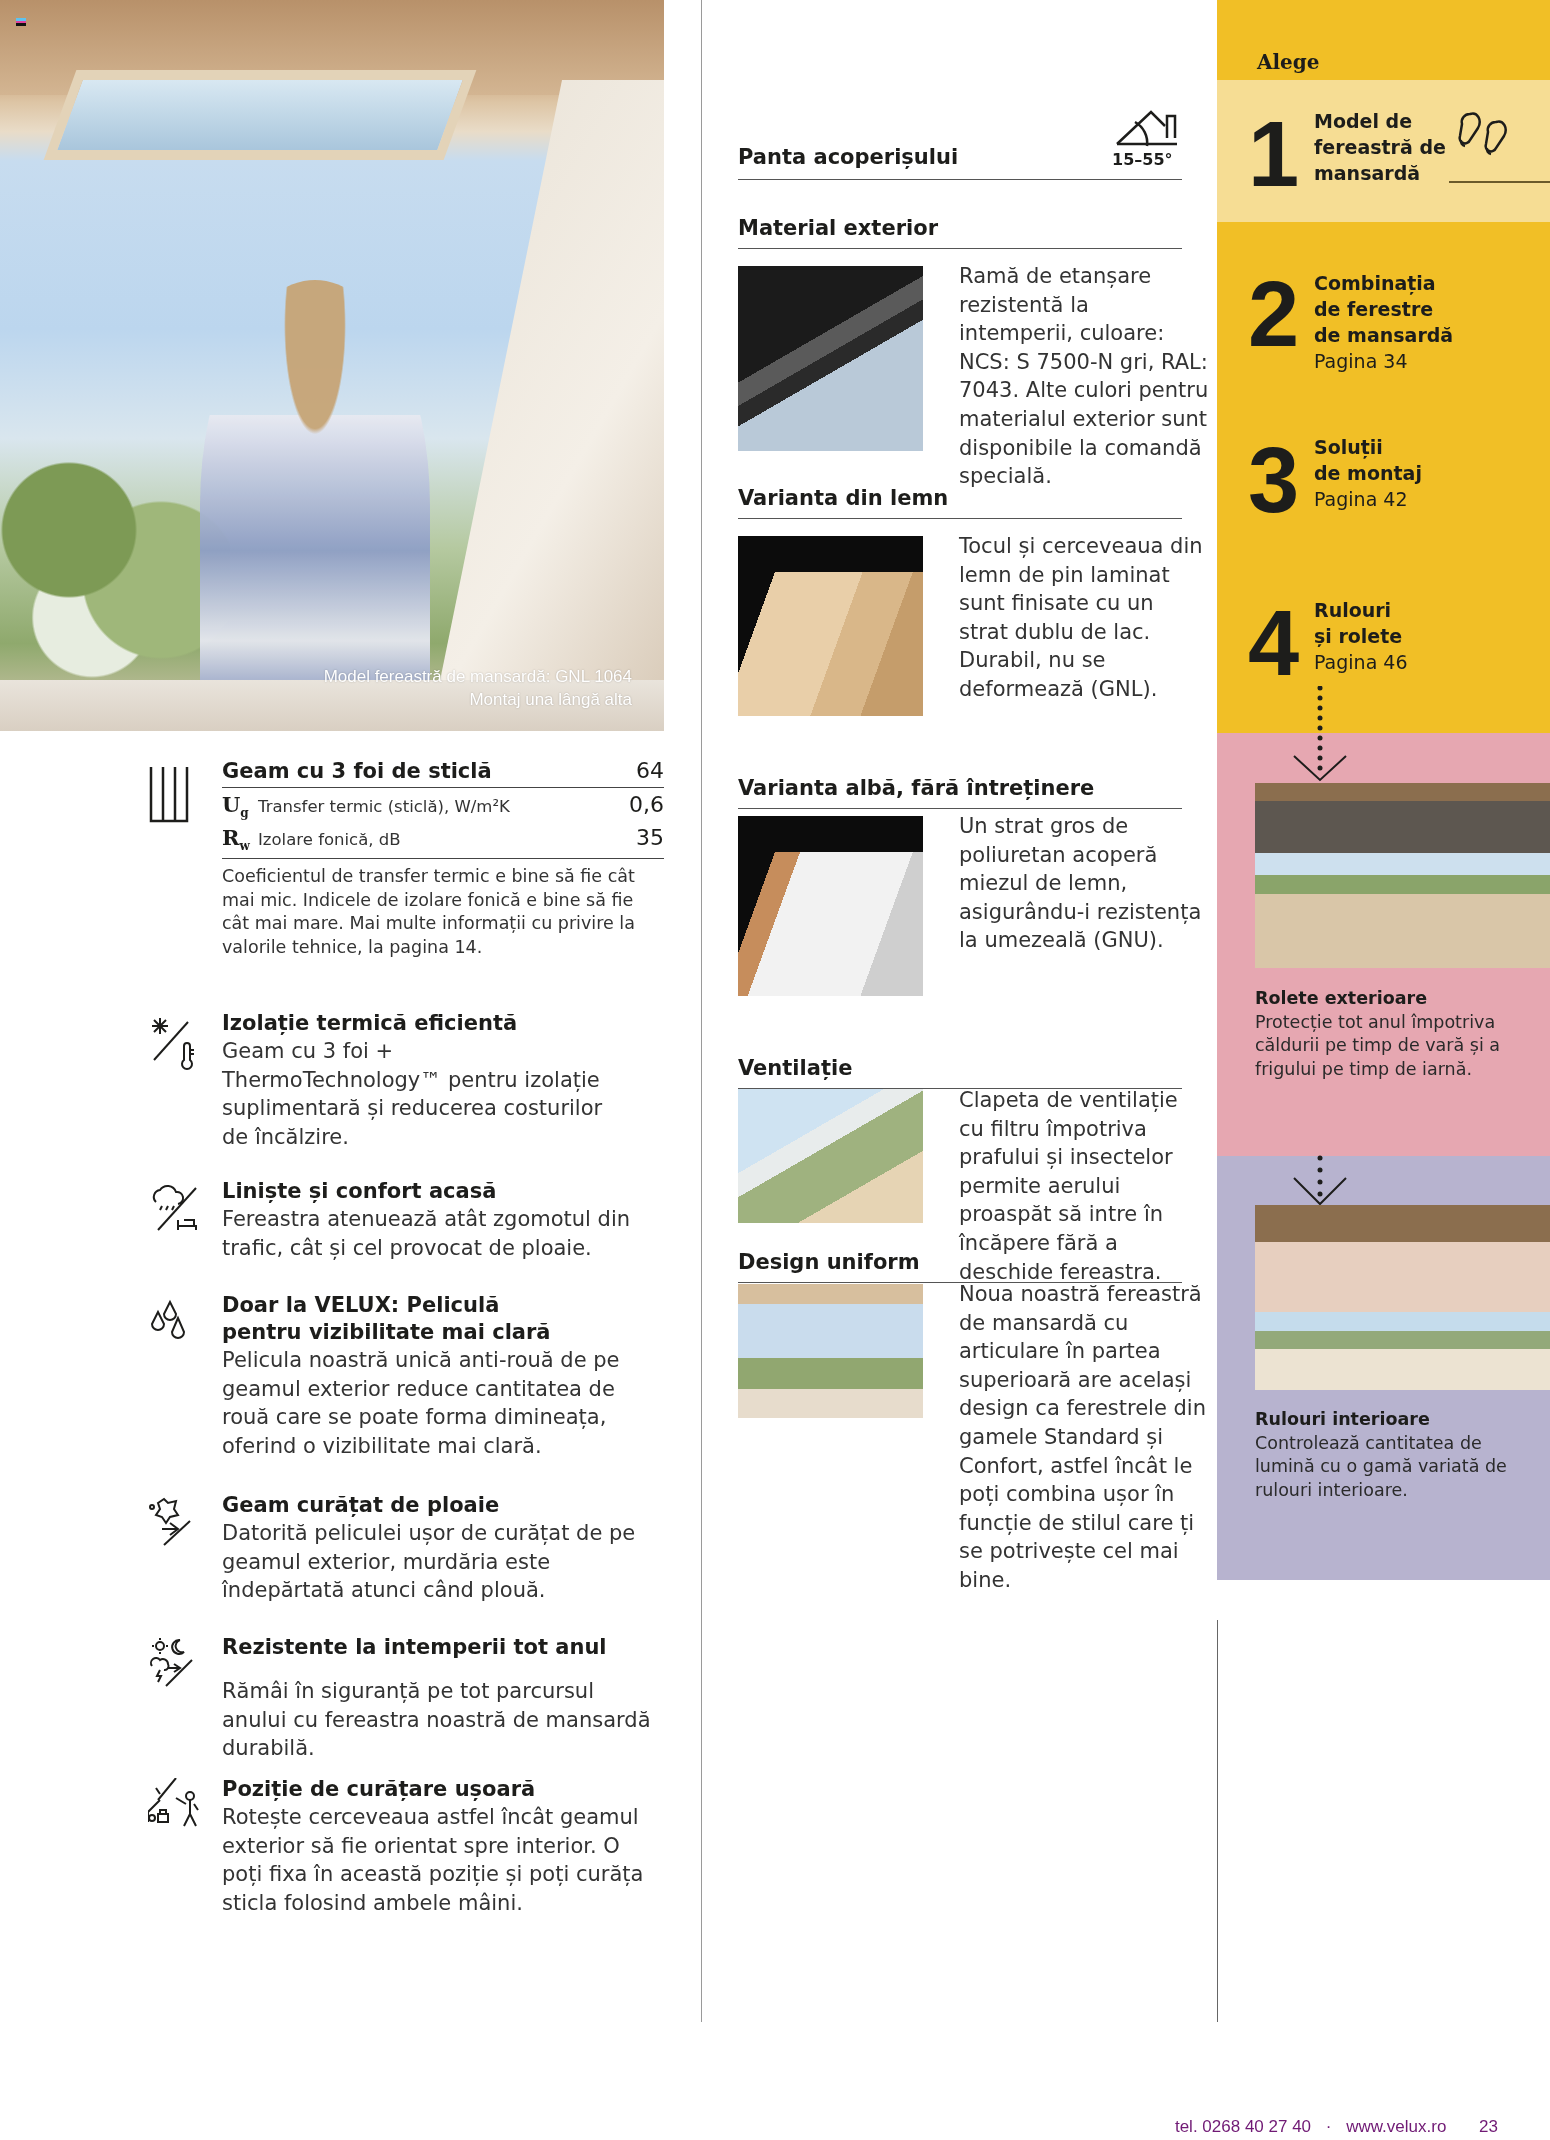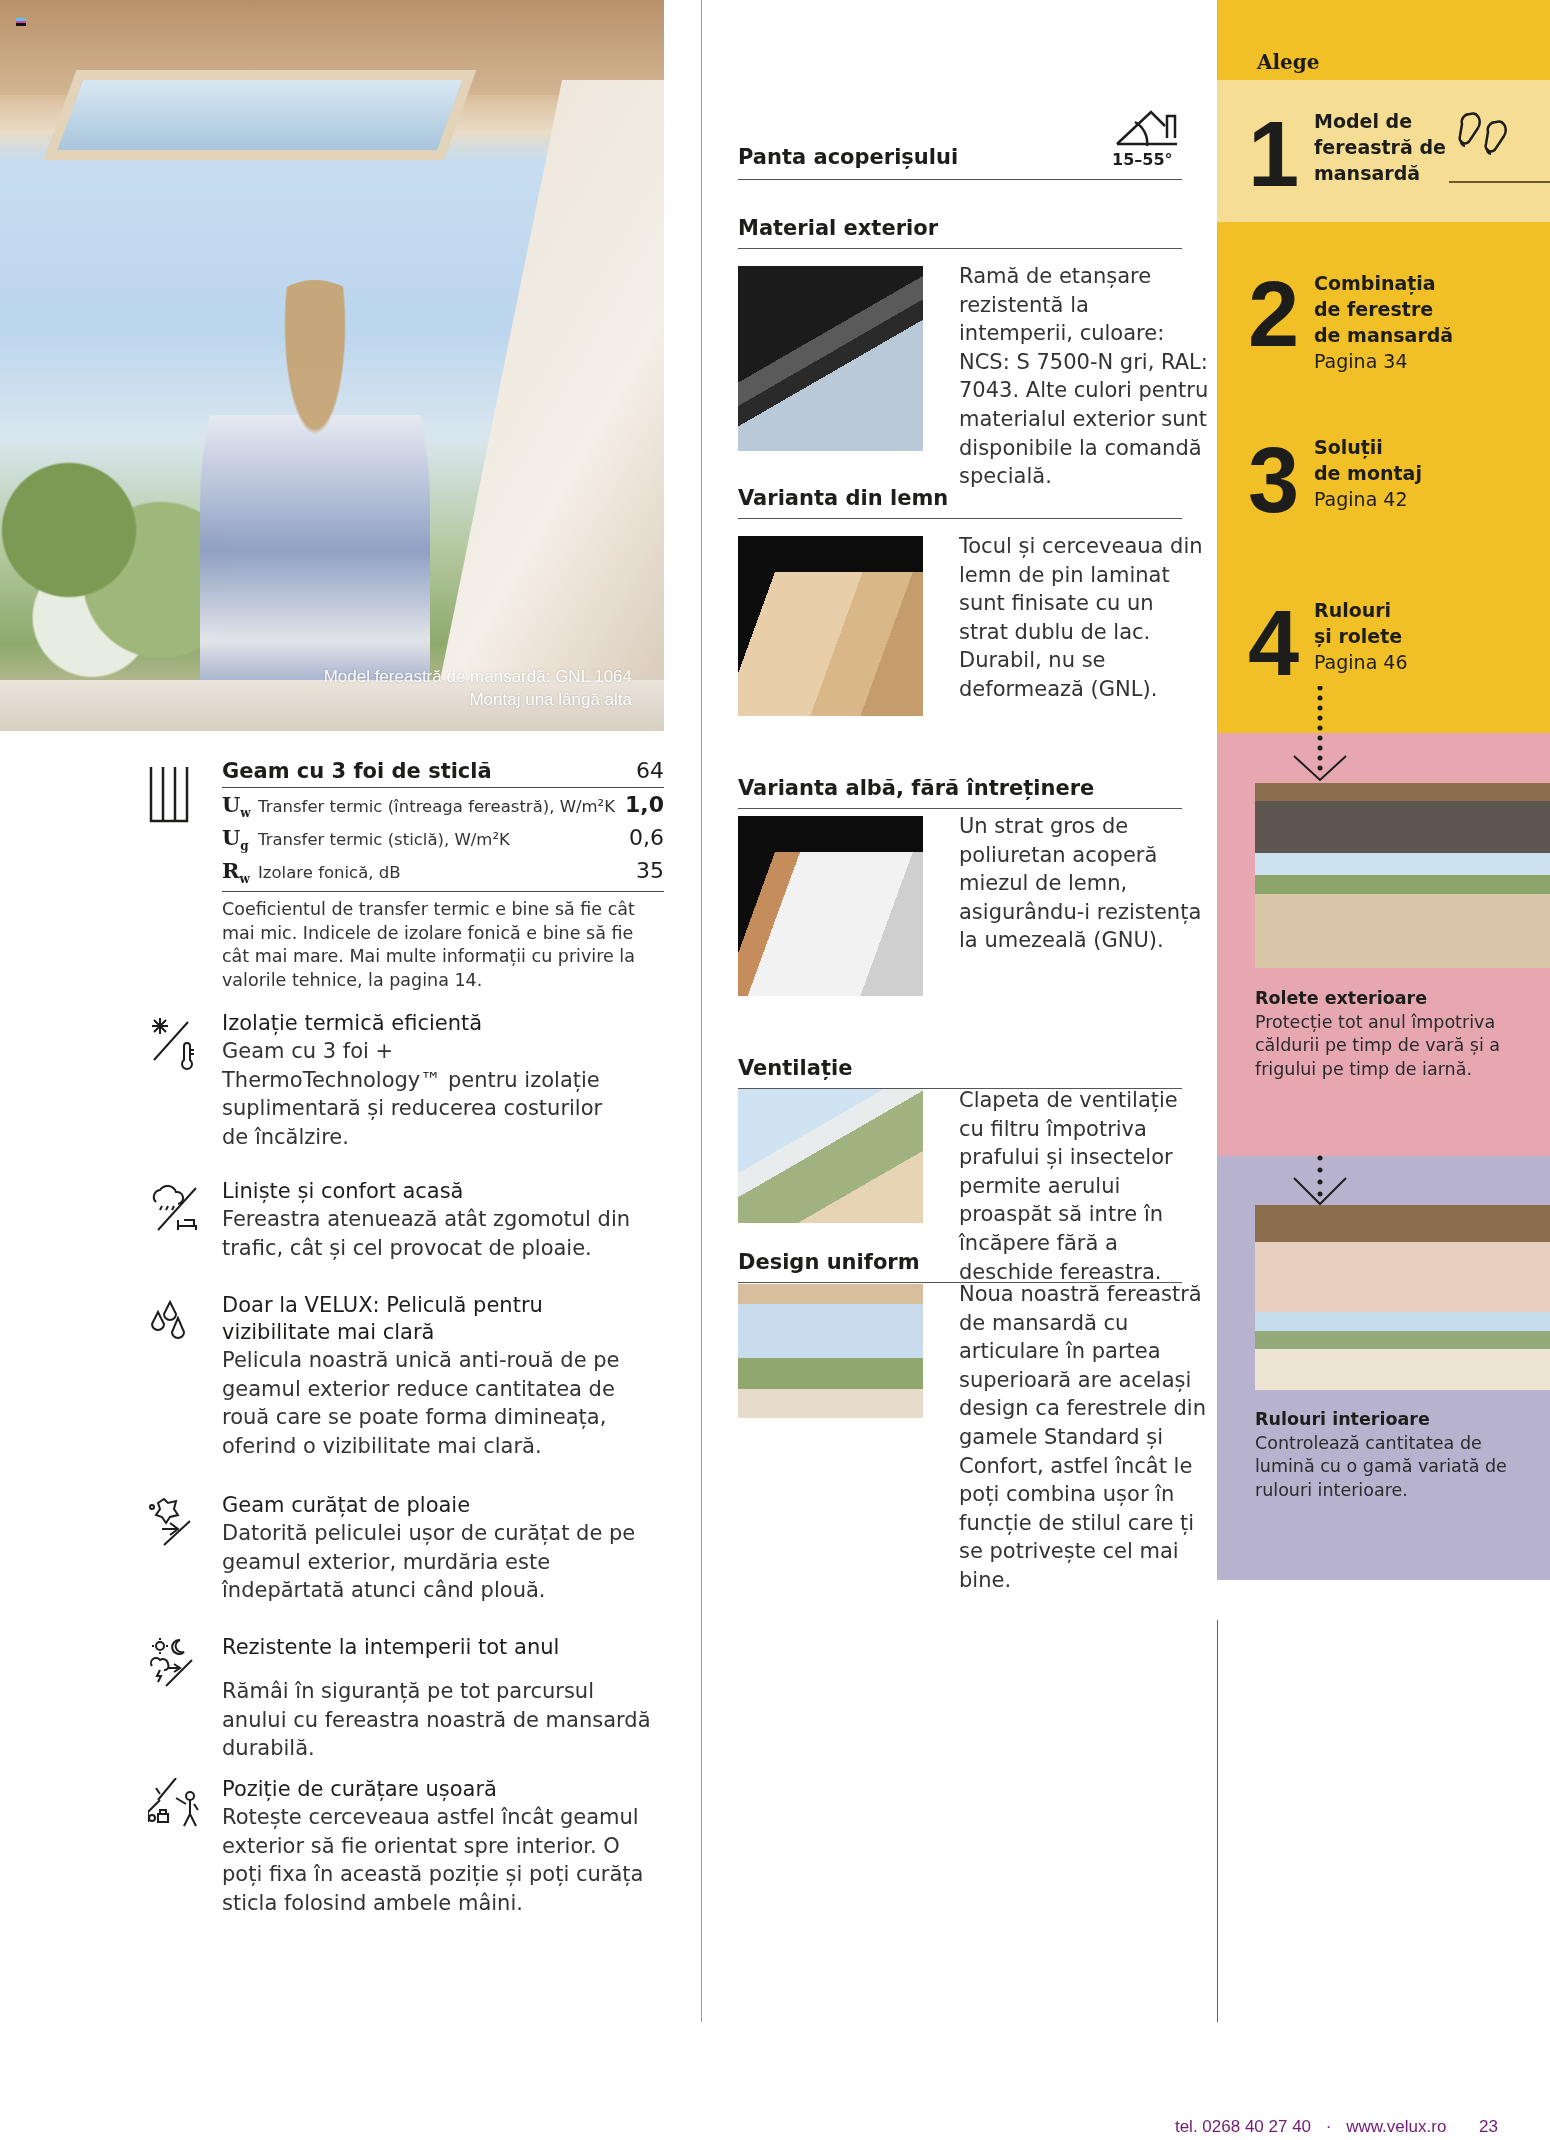--- a/index.html
+++ b/index.html
@@ -32,21 +32,21 @@
   .spec-row .sym { font-family: "DejaVu Serif", serif; font-weight: bold; font-size: 21px; width: 36px; }
   .spec-row .sym sub { font-size: 12px; }
   .spec-row .lbl { flex:1; font-size: 16.5px; color:#333; }
   .spec-row .v { font-size: 22px; font-weight: bold; }
   .spec-row .v.light { font-weight: normal; }
   .spec-sep { border-bottom: 1.5px solid #444; margin-top: 4px; }
   .spec-note { font-size: 17.5px; line-height: 23.5px; color: #333; margin-top: 6px; }
   .glass-icon { left: 148px; top: 765px; width: 42px; height: 60px; }
 
   .feature { left: 222px; width: 460px; }
-  .feature h3 { font-size: 21px; font-weight: normal; line-height: 27px; }
+  .feature h3 { font-size: 21px; font-weight: bold; line-height: 27px; }
   .feature p { font-size: 21px; line-height: 28.5px; color: #333; }
   .ficon { left: 148px; width: 58px; height: 58px; }
 
   
   .mid { left: 738px; width: 444px; }
   .mid-head { font-size: 21px; font-weight: bold; padding-bottom: 8px; border-bottom: 1.5px solid #555; }
   .mid-img { left: 738px; width: 185px; }
   .mid-text { left: 959px; width: 250px; font-size: 21px; line-height: 28.6px; color: #333; }
   .slope-icon { left: 1115px; top: 108px; width: 70px; height: 48px; }
   .slope-val { left: 1112px; top: 150px; font-size: 16px; font-weight: bold; }
@@ -100,25 +100,20 @@
 
 <svg class="abs glass-icon" viewBox="0 0 42 60">
   <path d="M3 2 V56 H39 V2 M15 2 V56 M27 2 V56" fill="none" stroke="#1d1d1b" stroke-width="2.5"></path>
 </svg>
 <div class="abs spec">
   <div class="spec-title-row">
     <span>Geam cu 3 foi de sticlă</span>
     <span class="val">64</span>
   </div>
   <div class="spec-row">
-    <span class="sym"><span>U</span><sub>w</sub></span>
-    <span class="lbl">Transfer termic (întreaga fereastră), W/m²K</span>
-    <span class="v">1,0</span>
-  </div>
-  <div class="spec-row">
     <span class="sym"><span>U</span><sub>g</sub></span>
     <span class="lbl">Transfer termic (sticlă), W/m²K</span>
     <span class="v light">0,6</span>
   </div>
   <div class="spec-row">
     <span class="sym"><span>R</span><sub>w</sub></span>
     <span class="lbl">Izolare fonică, dB</span>
     <span class="v light">35</span>
   </div>
   <div class="spec-sep"></div>

